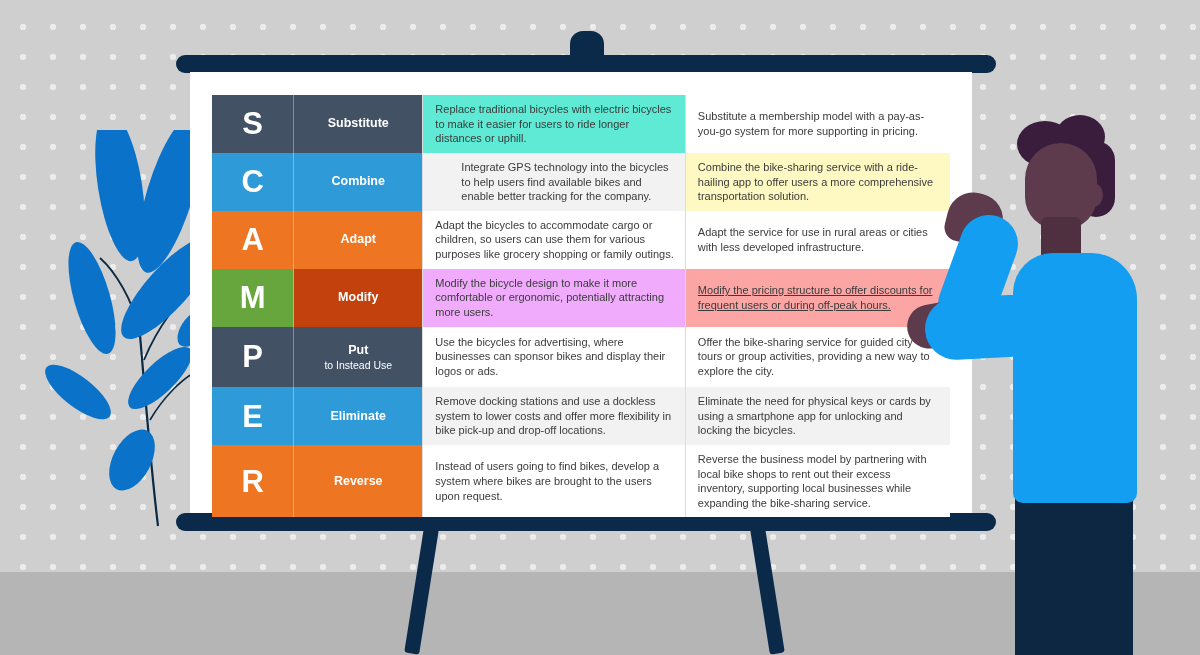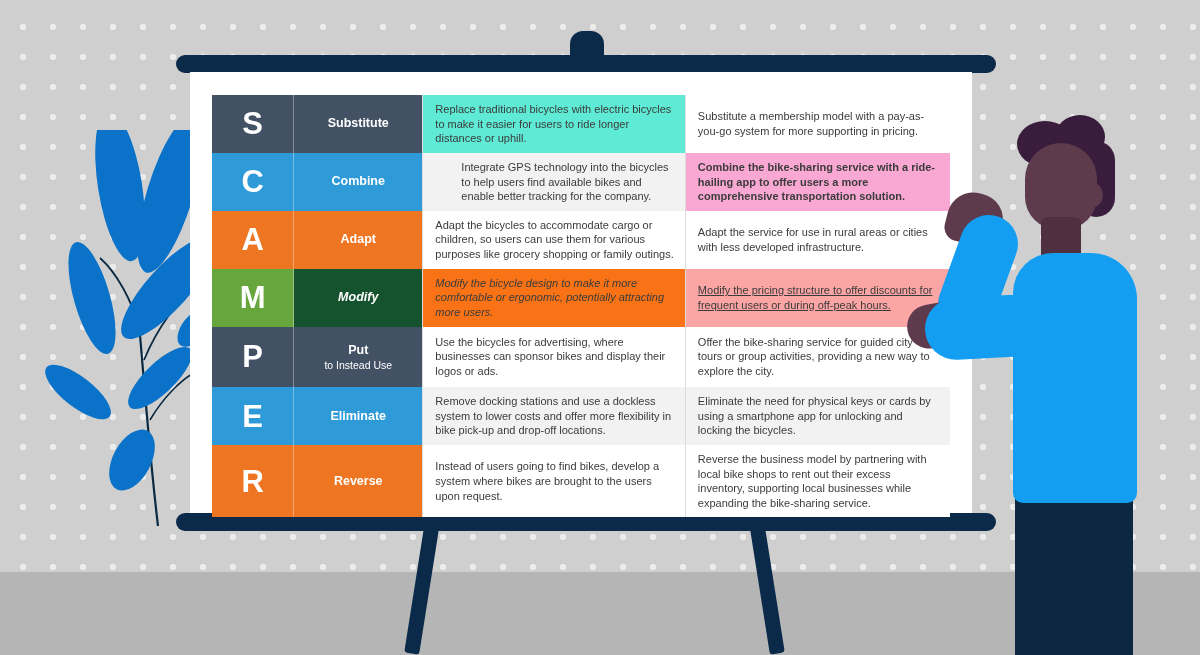--- a/index.html
+++ b/index.html
@@ -209,32 +209,32 @@
         <tr>
           <td class="cell-letter" style="background: rgb(67, 81, 101);">S</td>
           <td class="cell-word" style="background: rgb(67, 81, 101);"><span>Substitute</span></td>
           <td class="cell-desc" style="background: #5eead4;">Replace traditional bicycles with electric bicycles to make it easier for users to ride longer distances or uphill.</td>
           <td class="cell-desc" style="background: rgb(255, 255, 255);">Substitute a membership model with a pay-as-you-go system for more supporting in pricing.</td>
         </tr>
         <tr>
           <td class="cell-letter" style="background: rgb(46, 154, 216);">C</td>
           <td class="cell-word" style="background: rgb(46, 154, 216);"><span>Combine</span></td>
           <td class="cell-desc" style="background: rgb(242, 242, 242); padding-left: 38px;">Integrate GPS technology into the bicycles to help users find available bikes and enable better tracking for the company.</td>
-          <td class="cell-desc" style="background: #f9a8d4; font-weight: bold;">Combine the bike-sharing service with a ride-hailing app to offer users a more comprehensive transportation solution.</td>
+          <td class="cell-desc" style="background: #fef9c3;">Combine the bike-sharing service with a ride-hailing app to offer users a more comprehensive transportation solution.</td>
         </tr>
         <tr>
           <td class="cell-letter" style="background: rgb(238, 118, 35);">A</td>
           <td class="cell-word" style="background: rgb(238, 118, 35);"><span>Adapt</span></td>
           <td class="cell-desc" style="background: rgb(255, 255, 255);">Adapt the bicycles to accommodate cargo or children, so users can use them for various purposes like grocery shopping or family outings.</td>
           <td class="cell-desc" style="background: rgb(255, 255, 255);">Adapt the service for use in rural areas or cities with less developed infrastructure.</td>
         </tr>
         <tr>
           <td class="cell-letter" style="background: rgb(102, 166, 60);">M</td>
-          <td class="cell-word" style="background: #14532d; font-style: italic;"><span>Modify</span></td>
-          <td class="cell-desc" style="background: #f97316; font-style: italic;">Modify the bicycle design to make it more comfortable or ergonomic, potentially attracting more users.</td>
+          <td class="cell-word" style="background: #c2410c;"><span>Modify</span></td>
+          <td class="cell-desc" style="background: #f0abfc;">Modify the bicycle design to make it more comfortable or ergonomic, potentially attracting more users.</td>
           <td class="cell-desc" style="background: #fca5a5; text-decoration: underline;">Modify the pricing structure to offer discounts for frequent users or during off-peak hours.</td>
         </tr>
         <tr>
           <td class="cell-letter" style="background: rgb(67, 81, 101);">P</td>
           <td class="cell-word" style="background: rgb(67, 81, 101);"><span>Put</span><span class="sub">to Instead Use</span></td>
           <td class="cell-desc" style="background: rgb(255, 255, 255);">Use the bicycles for advertising, where businesses can sponsor bikes and display their logos or ads.</td>
           <td class="cell-desc" style="background: rgb(255, 255, 255);">Offer the bike-sharing service for guided city tours or group activities, providing a new way to explore the city.</td>
         </tr>
         <tr>
           <td class="cell-letter" style="background: rgb(46, 154, 216);">E</td>

